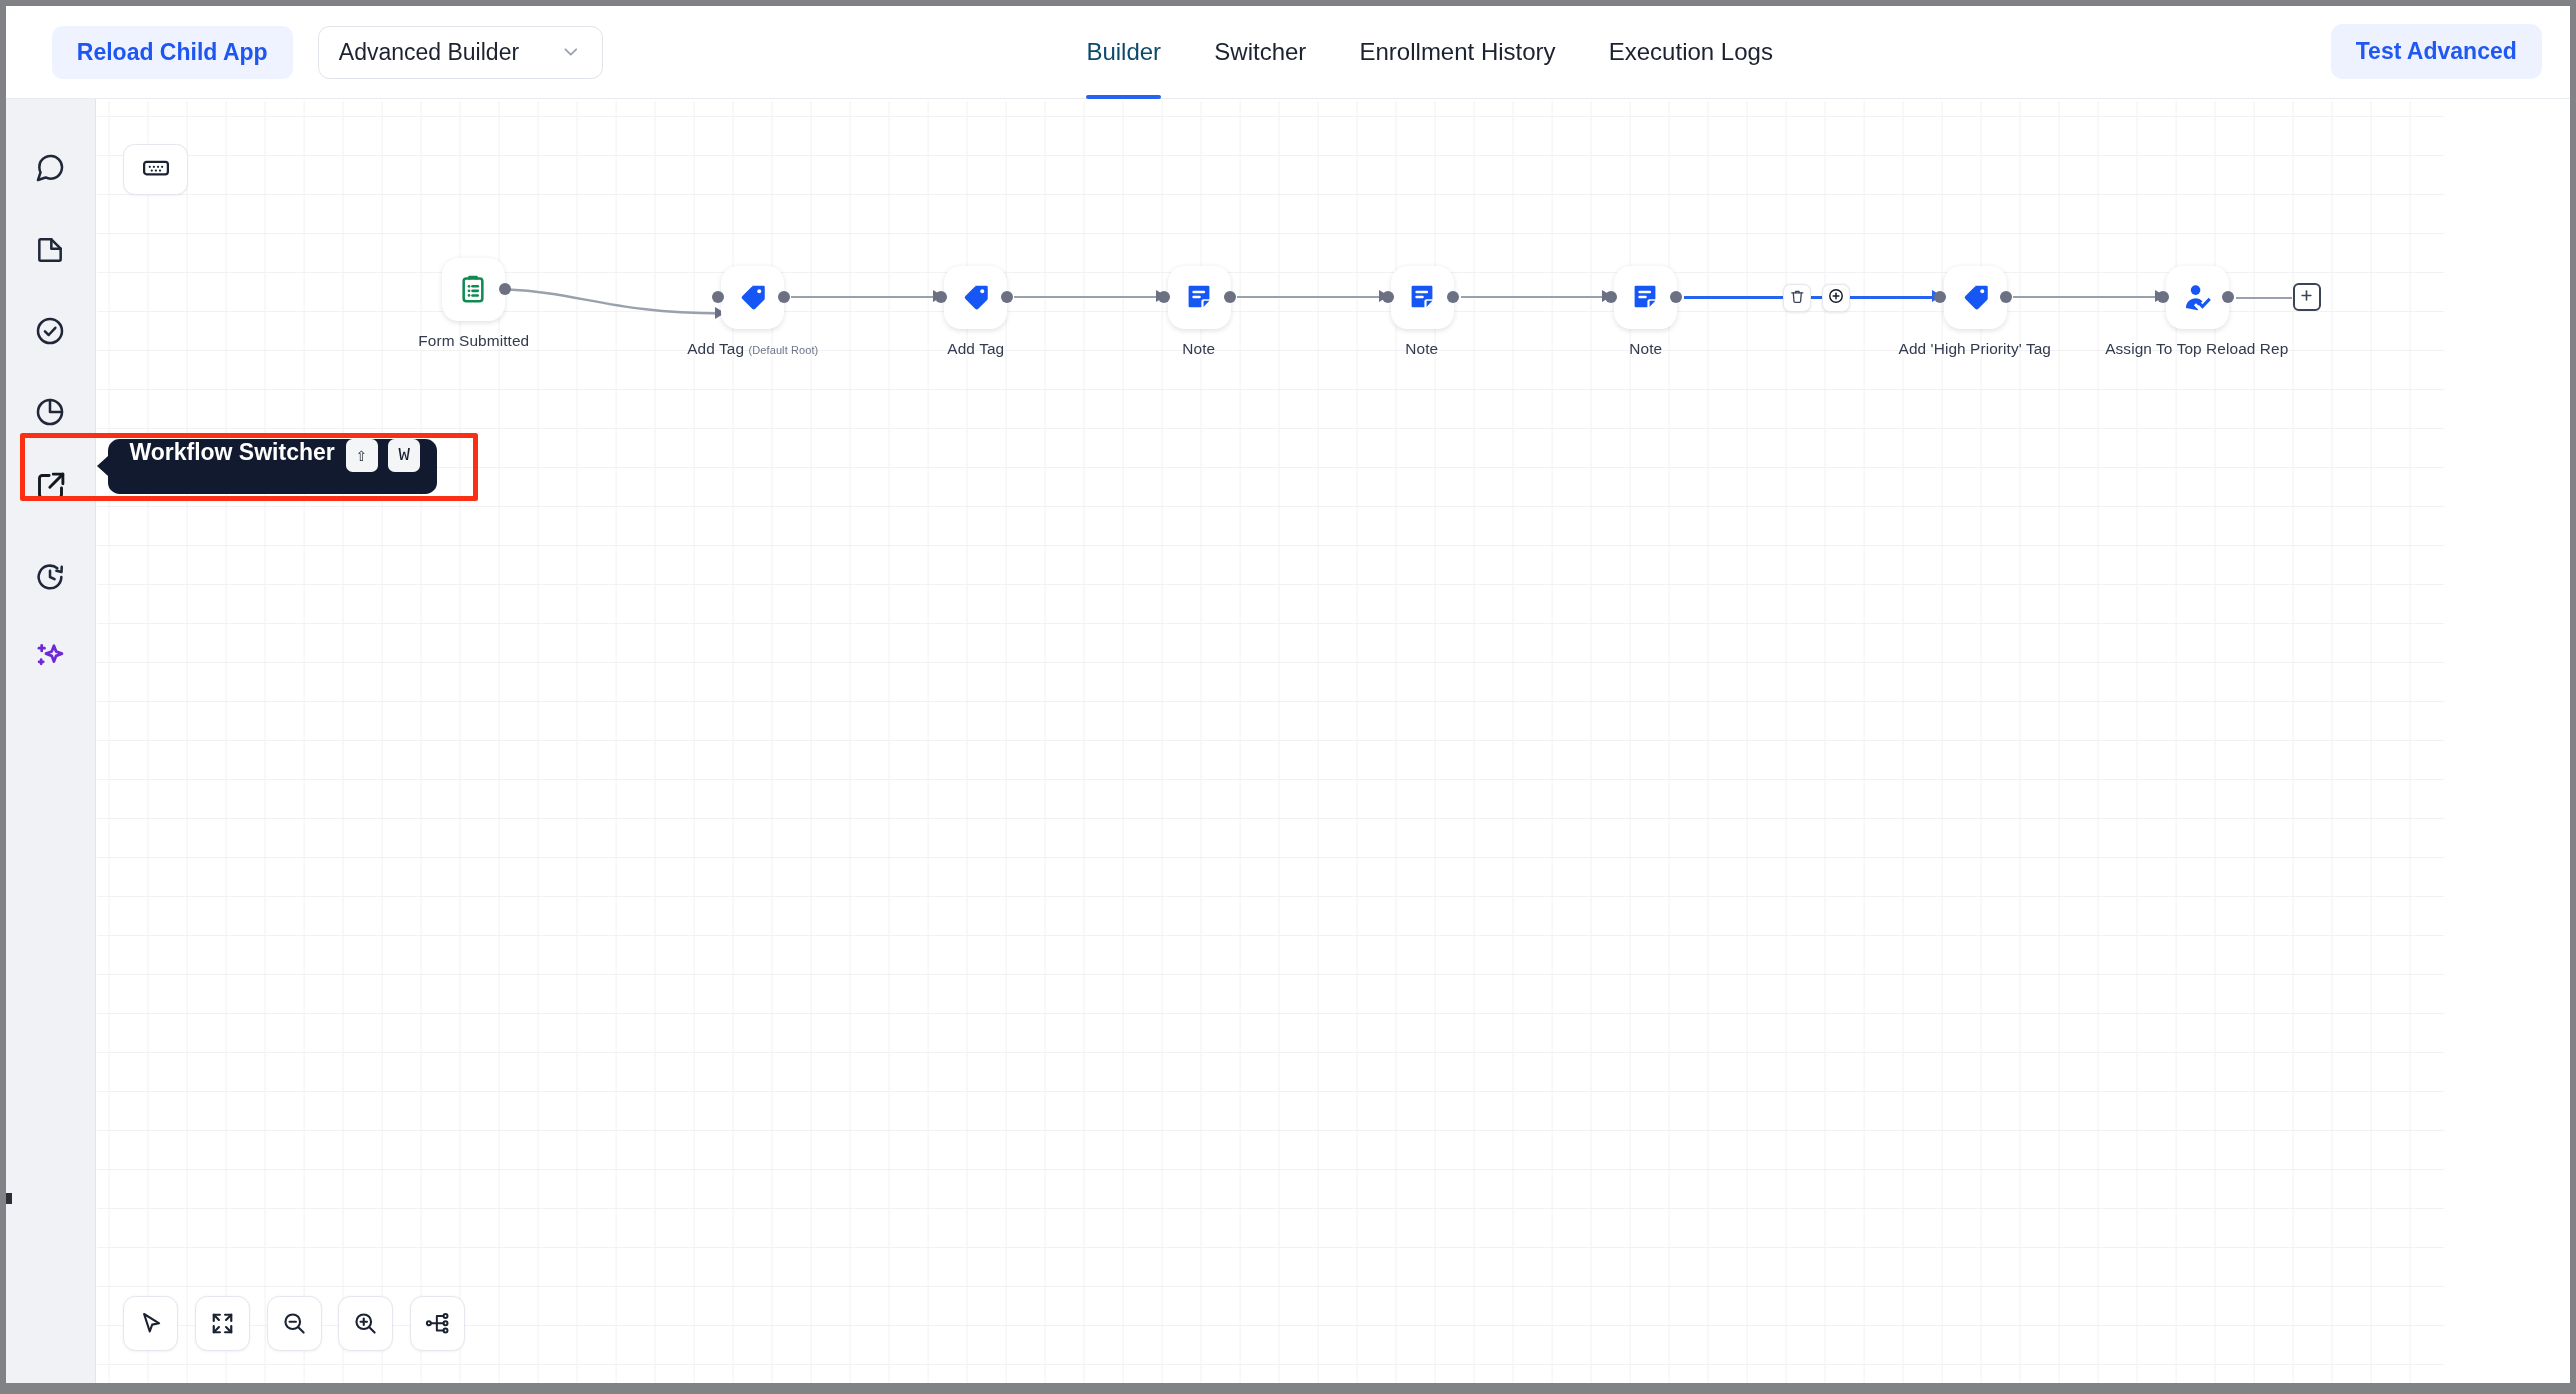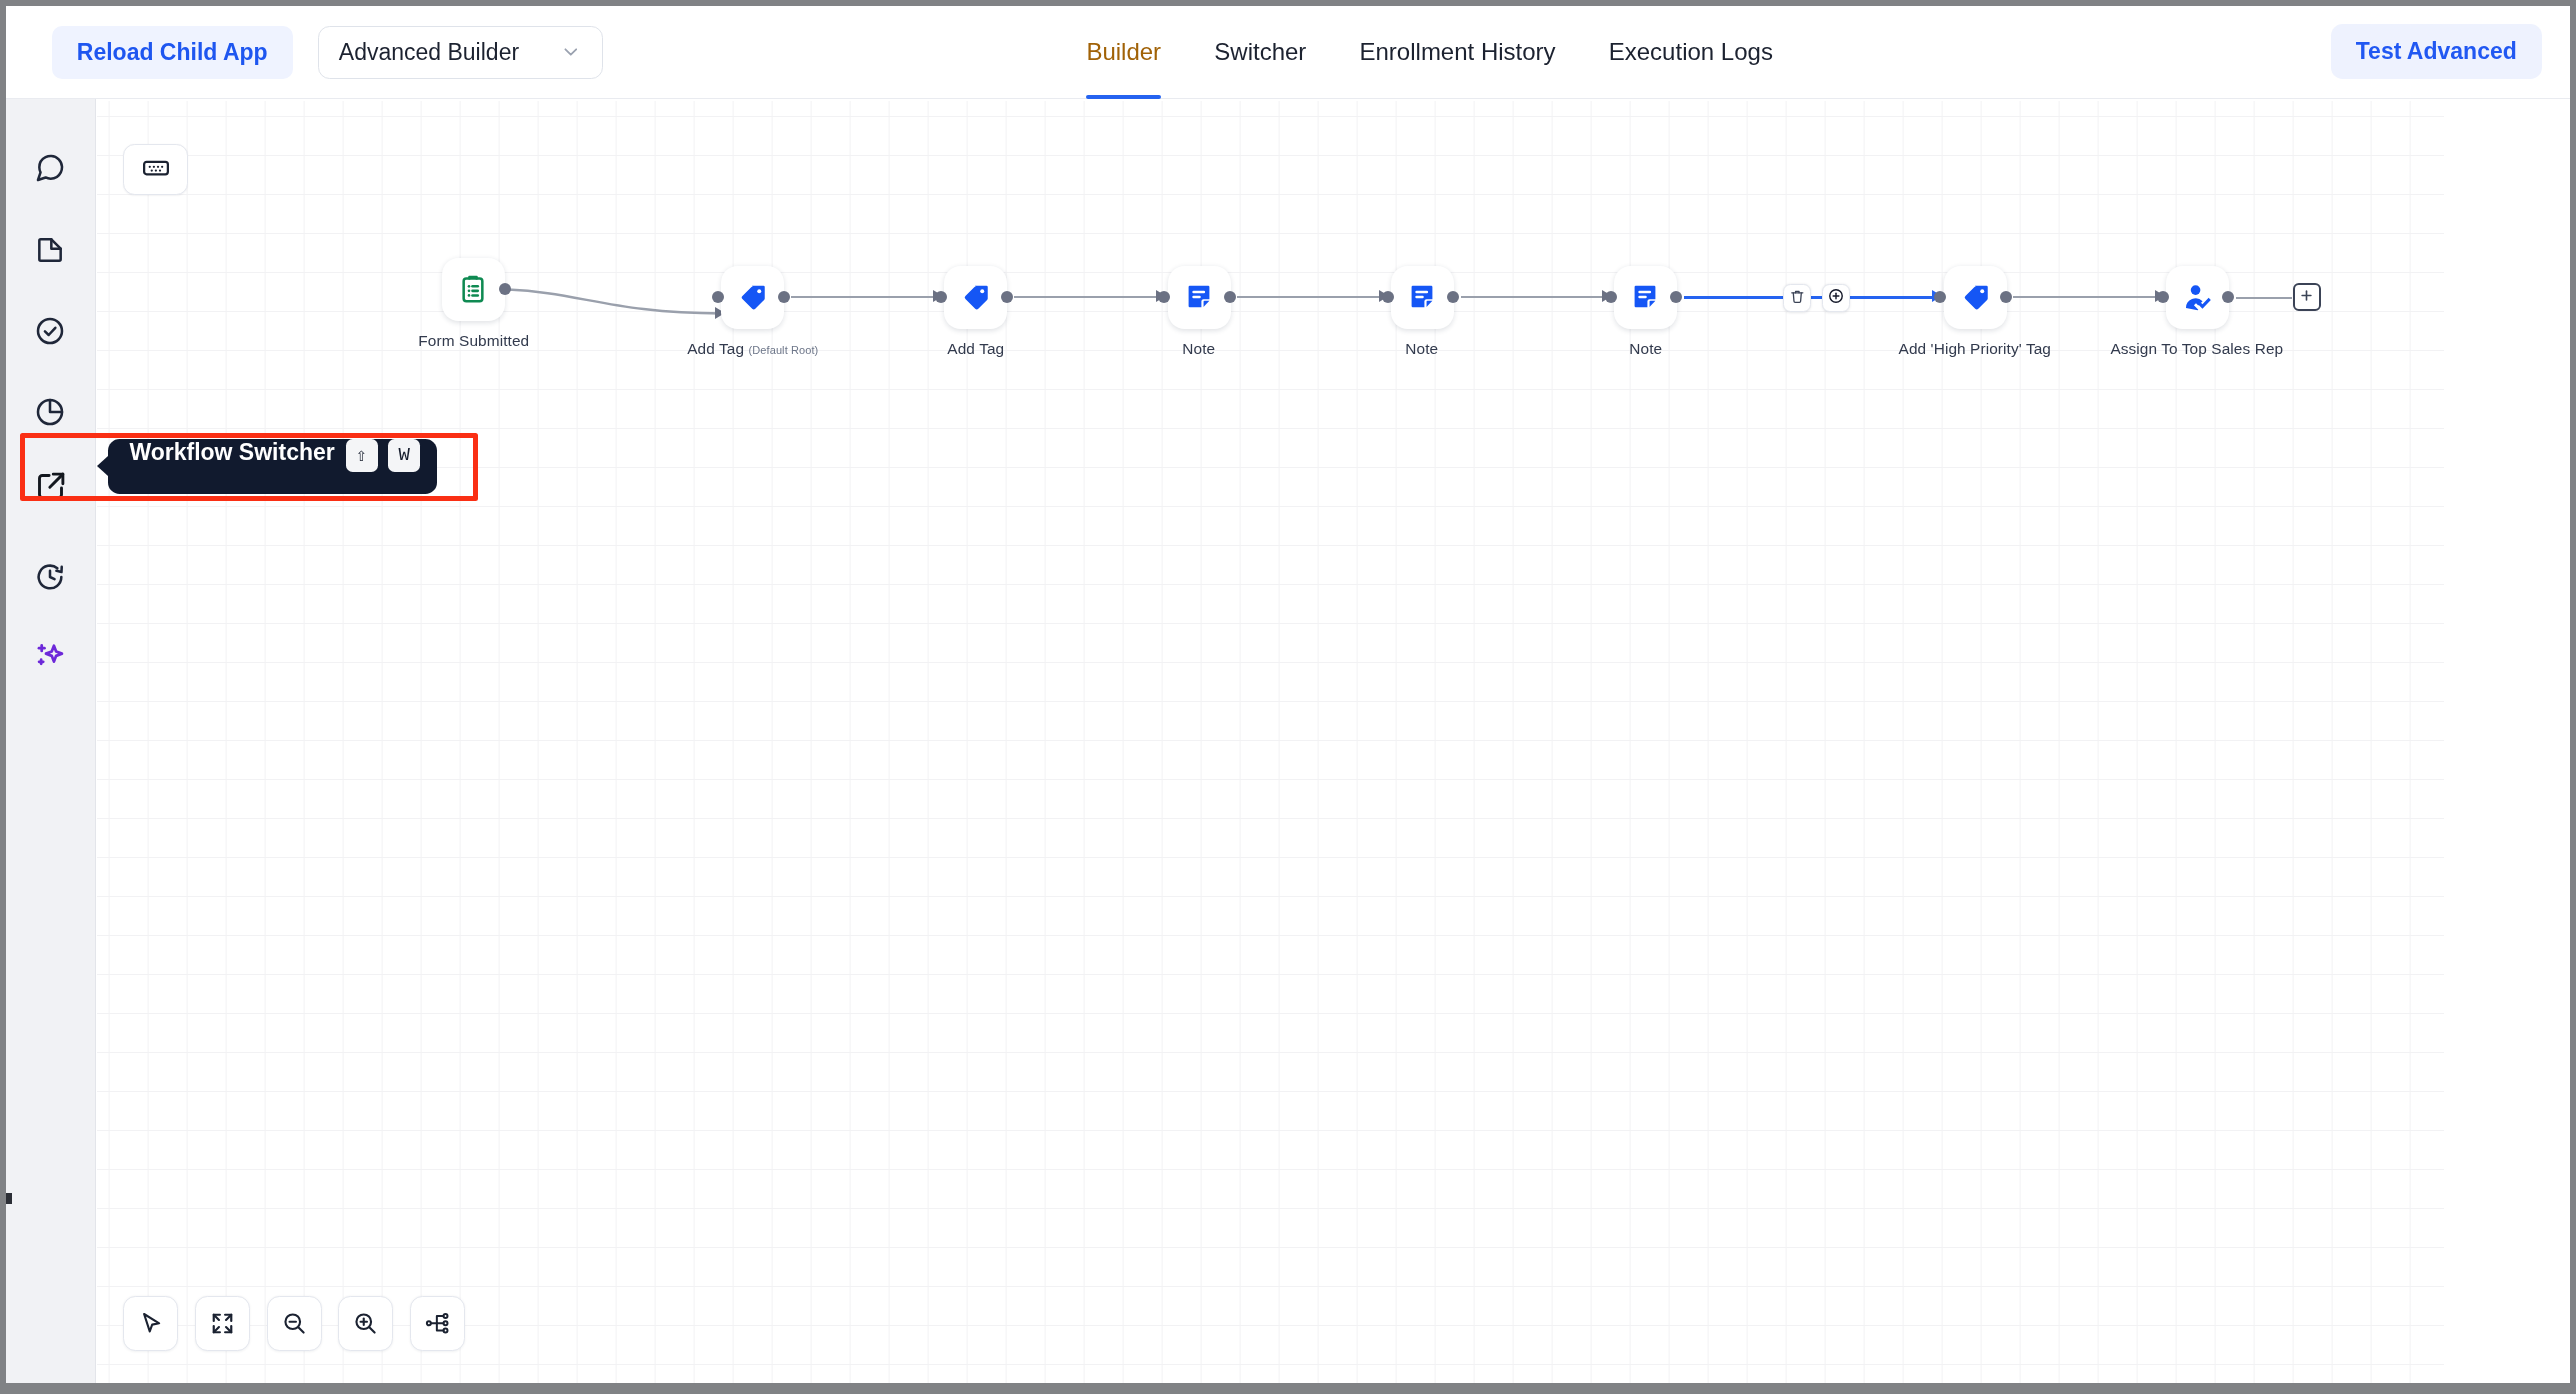--- a/index.html
+++ b/index.html
@@ -94,21 +94,21 @@
     position: relative;
     height: 93px;
     display: flex;
     align-items: center;
     padding: 0 26.6px;
     font-size: 24px;
     color: #1c2230;
     cursor: pointer;
     white-space: nowrap;
   }
-  .nav-tab.active { color: #a16207; }
+  .nav-tab.active { color: #0c4a6e; }
   .nav-tab.active::after {
     content: "";
     position: absolute;
     left: 26.6px; right: 26.6px;
     bottom: 0;
     height: 4.1px;
     background: #2563f0;
     border-radius: 2.5px;
   }
 
@@ -586,21 +586,21 @@
           <svg width="33" height="33" viewBox="0 0 24 24" fill="#1556f5">
             <circle cx="10.6" cy="6.6" r="3.5"></circle>
             <path d="M3.6 19.6a7 7 0 0 1 12.1-4.8l-3.1 3.1-1.7-1.7-1.5 1.5 3.2 3.2-.4.4z"></path>
             <path d="M11.9 16.4l1.6-1.6 2.1 2.1 4.5-4.7 1.6 1.6-6.1 6.4z"></path>
           </svg>
         </span>
       </div>
       <div class="port" style="left:2060px; top:190px;"></div>
       <div class="port" style="left:2125px; top:190px;"></div>
       <div class="node-label" style="left:2100px; top:239px;">
-        <span>Assign To Top Sales Rep</span>
+        <span>Assign To Top Reload Rep</span>
       </div>
 
       <div id="add-node-end" style="left:2196px; top:182px;">
         <span>
           <svg width="15" height="15" viewBox="0 0 24 24" fill="none" stroke="#3b4356" stroke-width="2.6" stroke-linecap="round">
             <line x1="12" y1="5" x2="12" y2="19"></line>
             <line x1="5" y1="12" x2="19" y2="12"></line>
           </svg>
         </span>
       </div>

